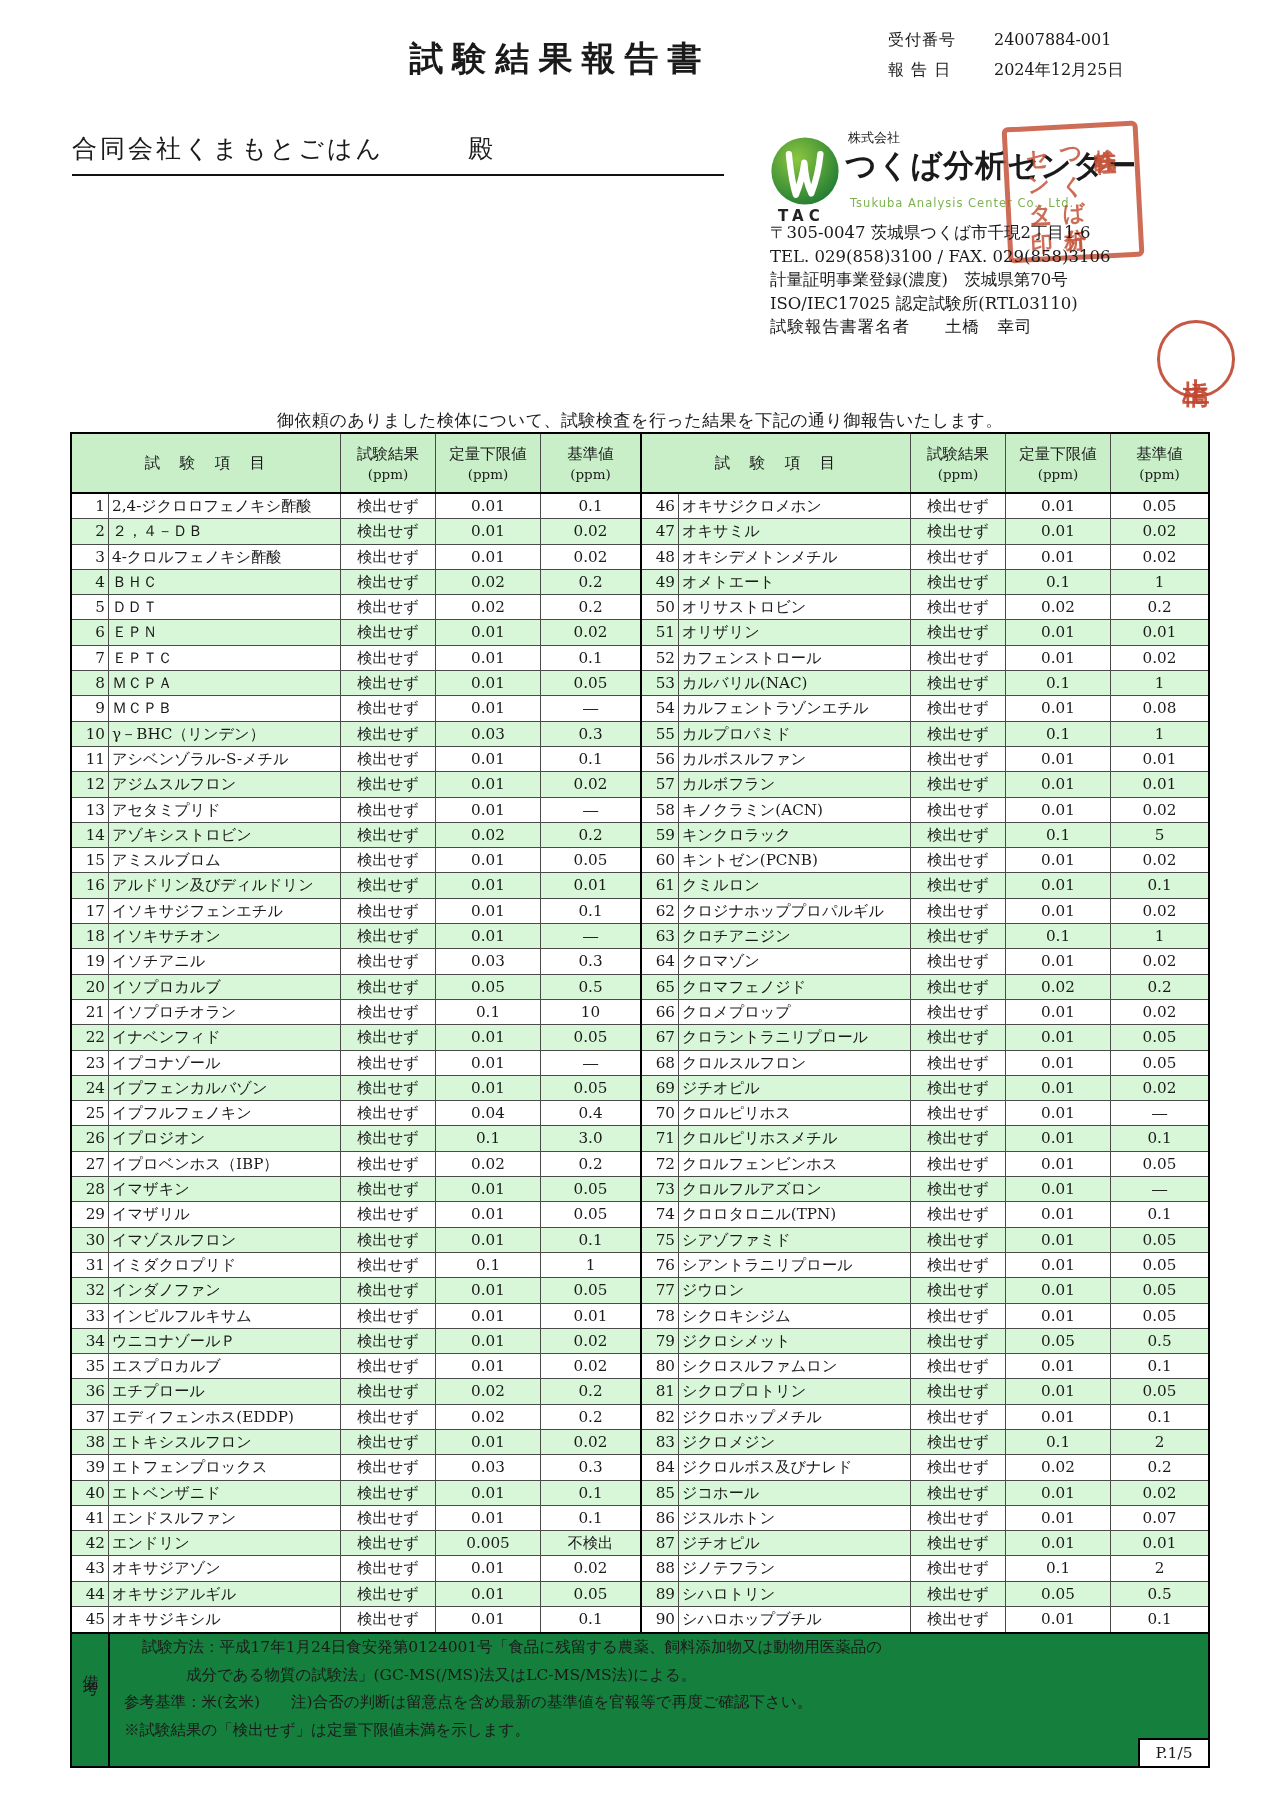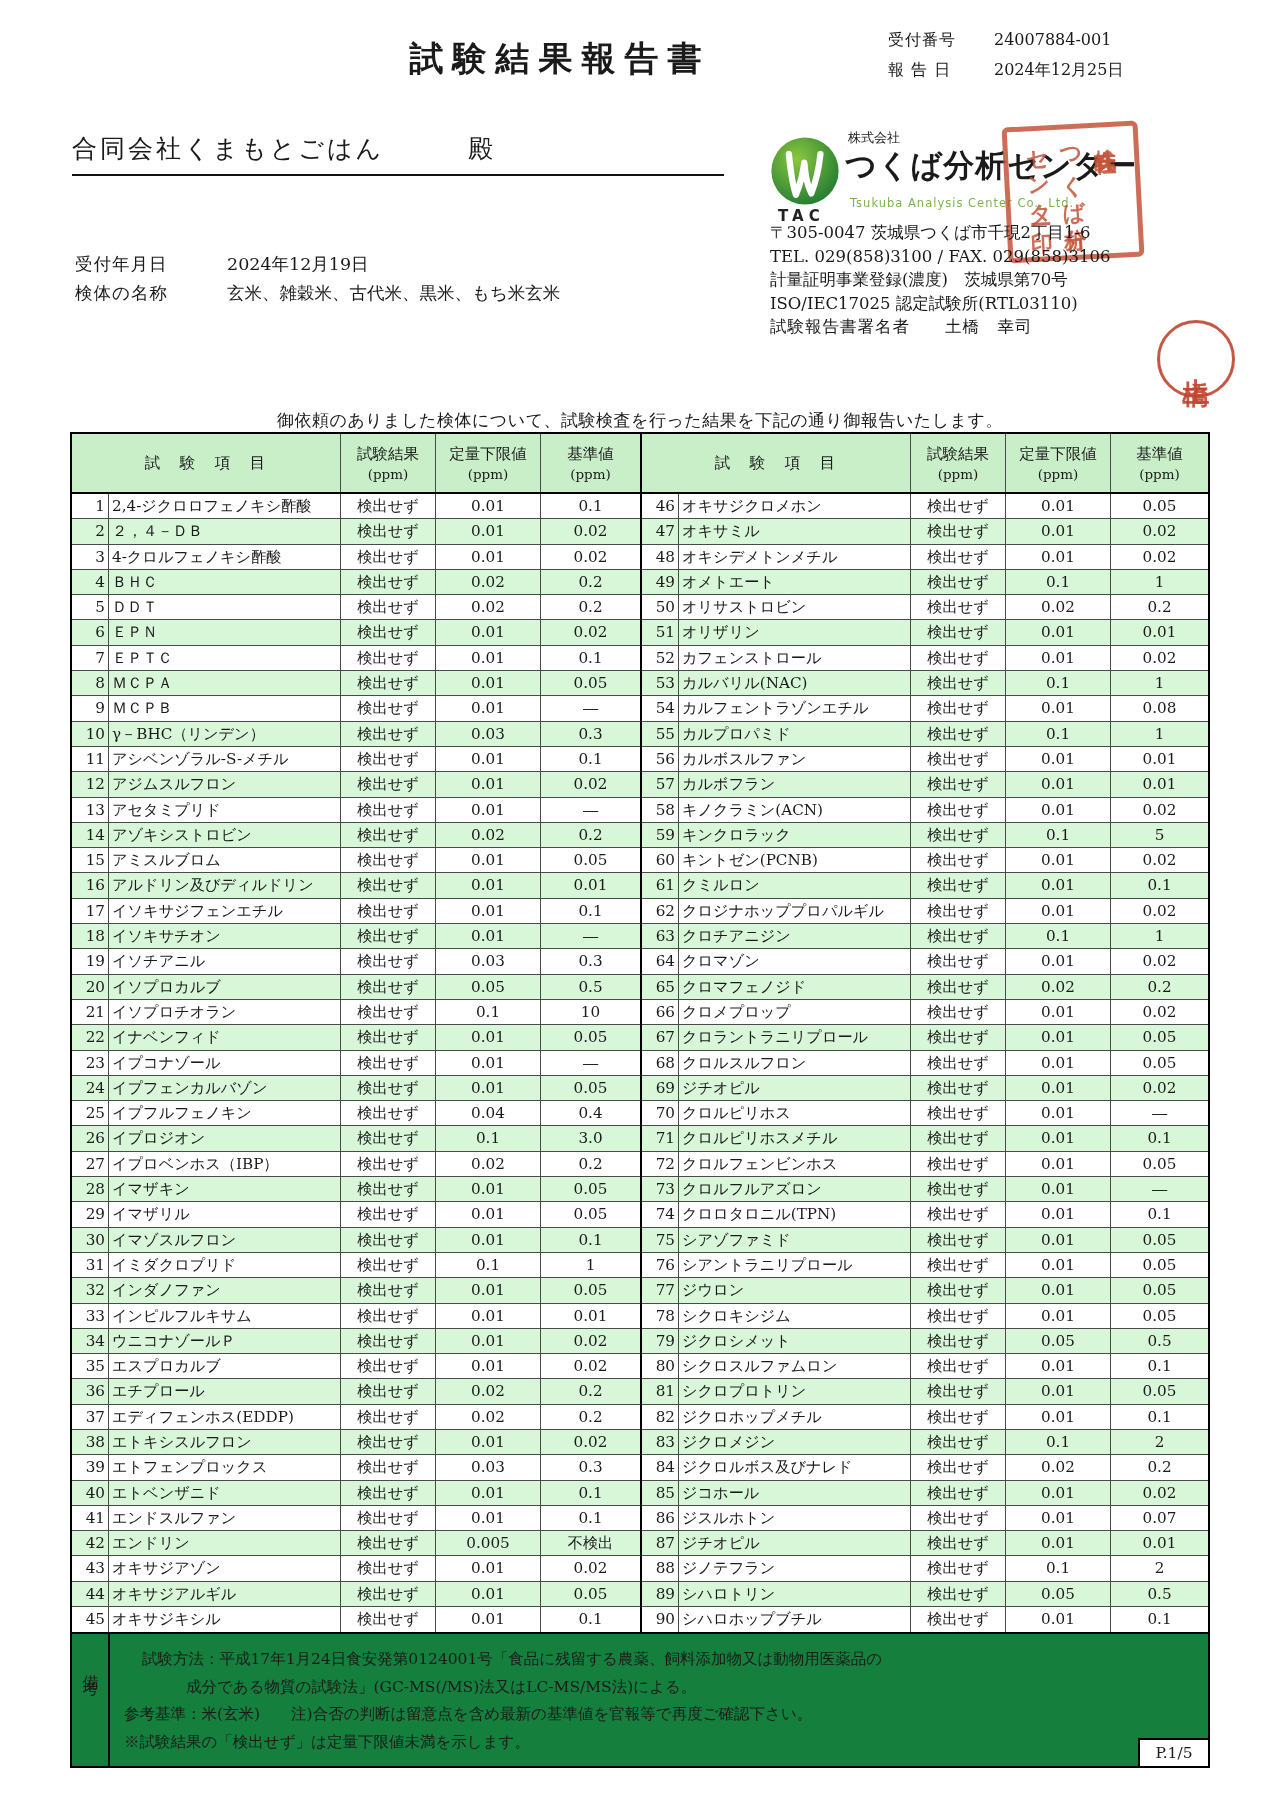--- a/index.html
+++ b/index.html
@@ -88,21 +88,21 @@
   .c-result { width:95px; text-align:center; }
   .c-limit { width:105px; text-align:center; }
   .c-std { flex:1; text-align:center; }
 
   
   .notes { position:relative; display:flex; border-top:2px solid #000; height:134px; }
   .notes-label { width:38px; border-right:2px solid #000; display:flex;
                  align-items:flex-start; justify-content:center; padding-top:28px; }
   .notes-label span { writing-mode:vertical-rl; text-orientation:upright;
                  font-size:16px; letter-spacing:5px; }
-  .notes-body { position:relative; flex:1; font-size:15.5px; line-height:27.5px; padding-top:12px; }
+  .notes-body { position:relative; flex:1; font-size:15.5px; line-height:27.5px; padding-top:0; }
   .note-l1 { margin-left:32px; }
   .note-l2 { margin-left:76px; }
   .note-l3 { margin-left:14px; }
   .note-l4 { margin-left:14px; }
   .pagebox { position:absolute; right:-2px; bottom:-2px; width:72px; height:30px;
              border:2px solid #000; background:#fff; text-align:center;
              font-size:15.5px; line-height:26px; }
 
   
   .disclaimer { left:40px; top:1878px; width:1200px; text-align:right;
@@ -157,30 +157,20 @@
     <div>TEL. 029(858)3100 / FAX. 029(858)3106</div>
     <div>計量証明事業登録(濃度)　茨城県第70号</div>
     <div>ISO/IEC17025 認定試験所(RTL03110)</div>
     <div class="sig">試験報告書署名者　　土橋　幸司</div>
   </div>
 
   <div class="abs stamp-round">
     <span>土橋</span>
   </div>
 
-  <div class="abs meta">
-    <div class="mrow">
-      <span class="mlabel">受付年月日</span>
-      <span>2024年12月19日</span>
-    </div>
-    <div class="mrow">
-      <span class="mlabel">検体の名称</span>
-      <span>玄米、雑穀米、古代米、黒米、もち米玄米</span>
-    </div>
-  </div>
 
   <div class="abs intro">御依頼のありました検体について、試験検査を行った結果を下記の通り御報告いたします。</div>
 
   <div class="abs doc-table">
     <div class="halves">
 
       <div class="half">
         <div class="thead">
           <div class="th th-item">
             <span>試　験　項　目</span>

